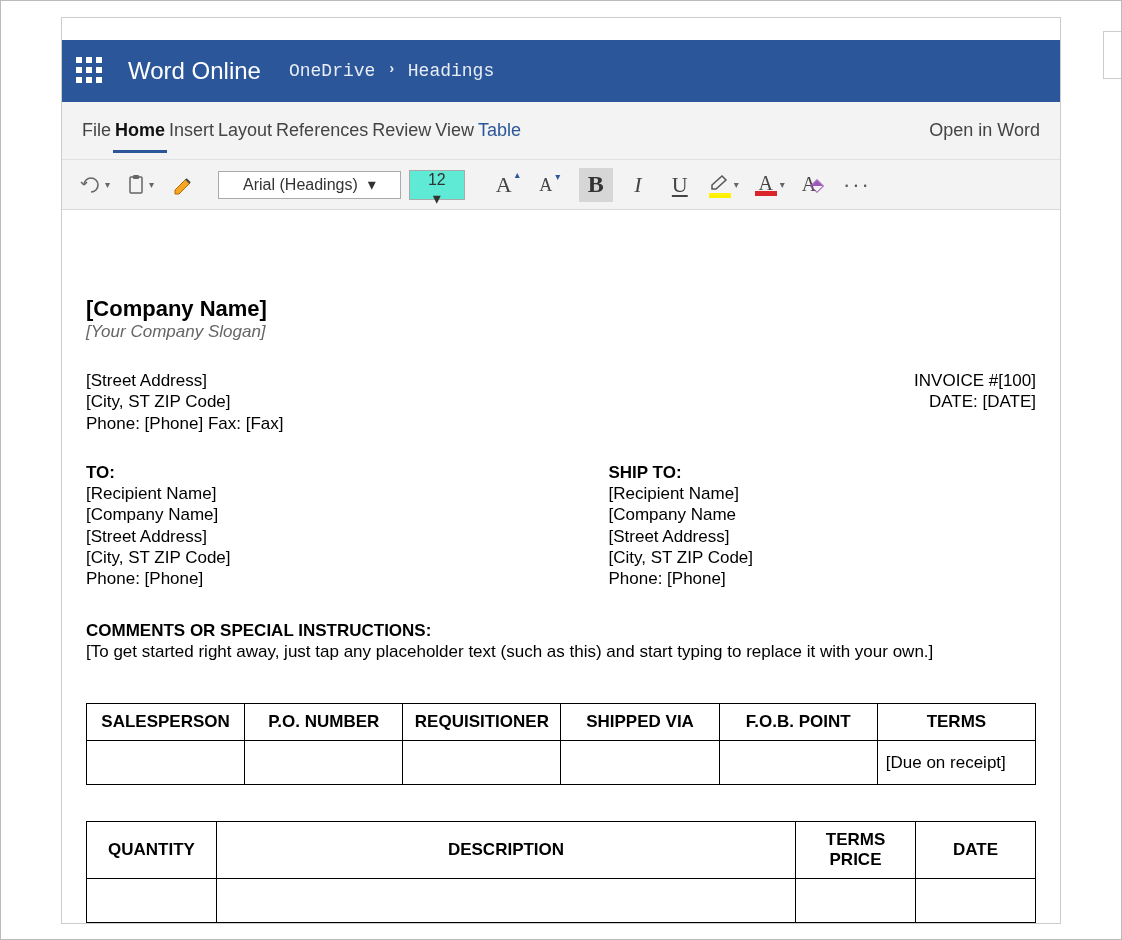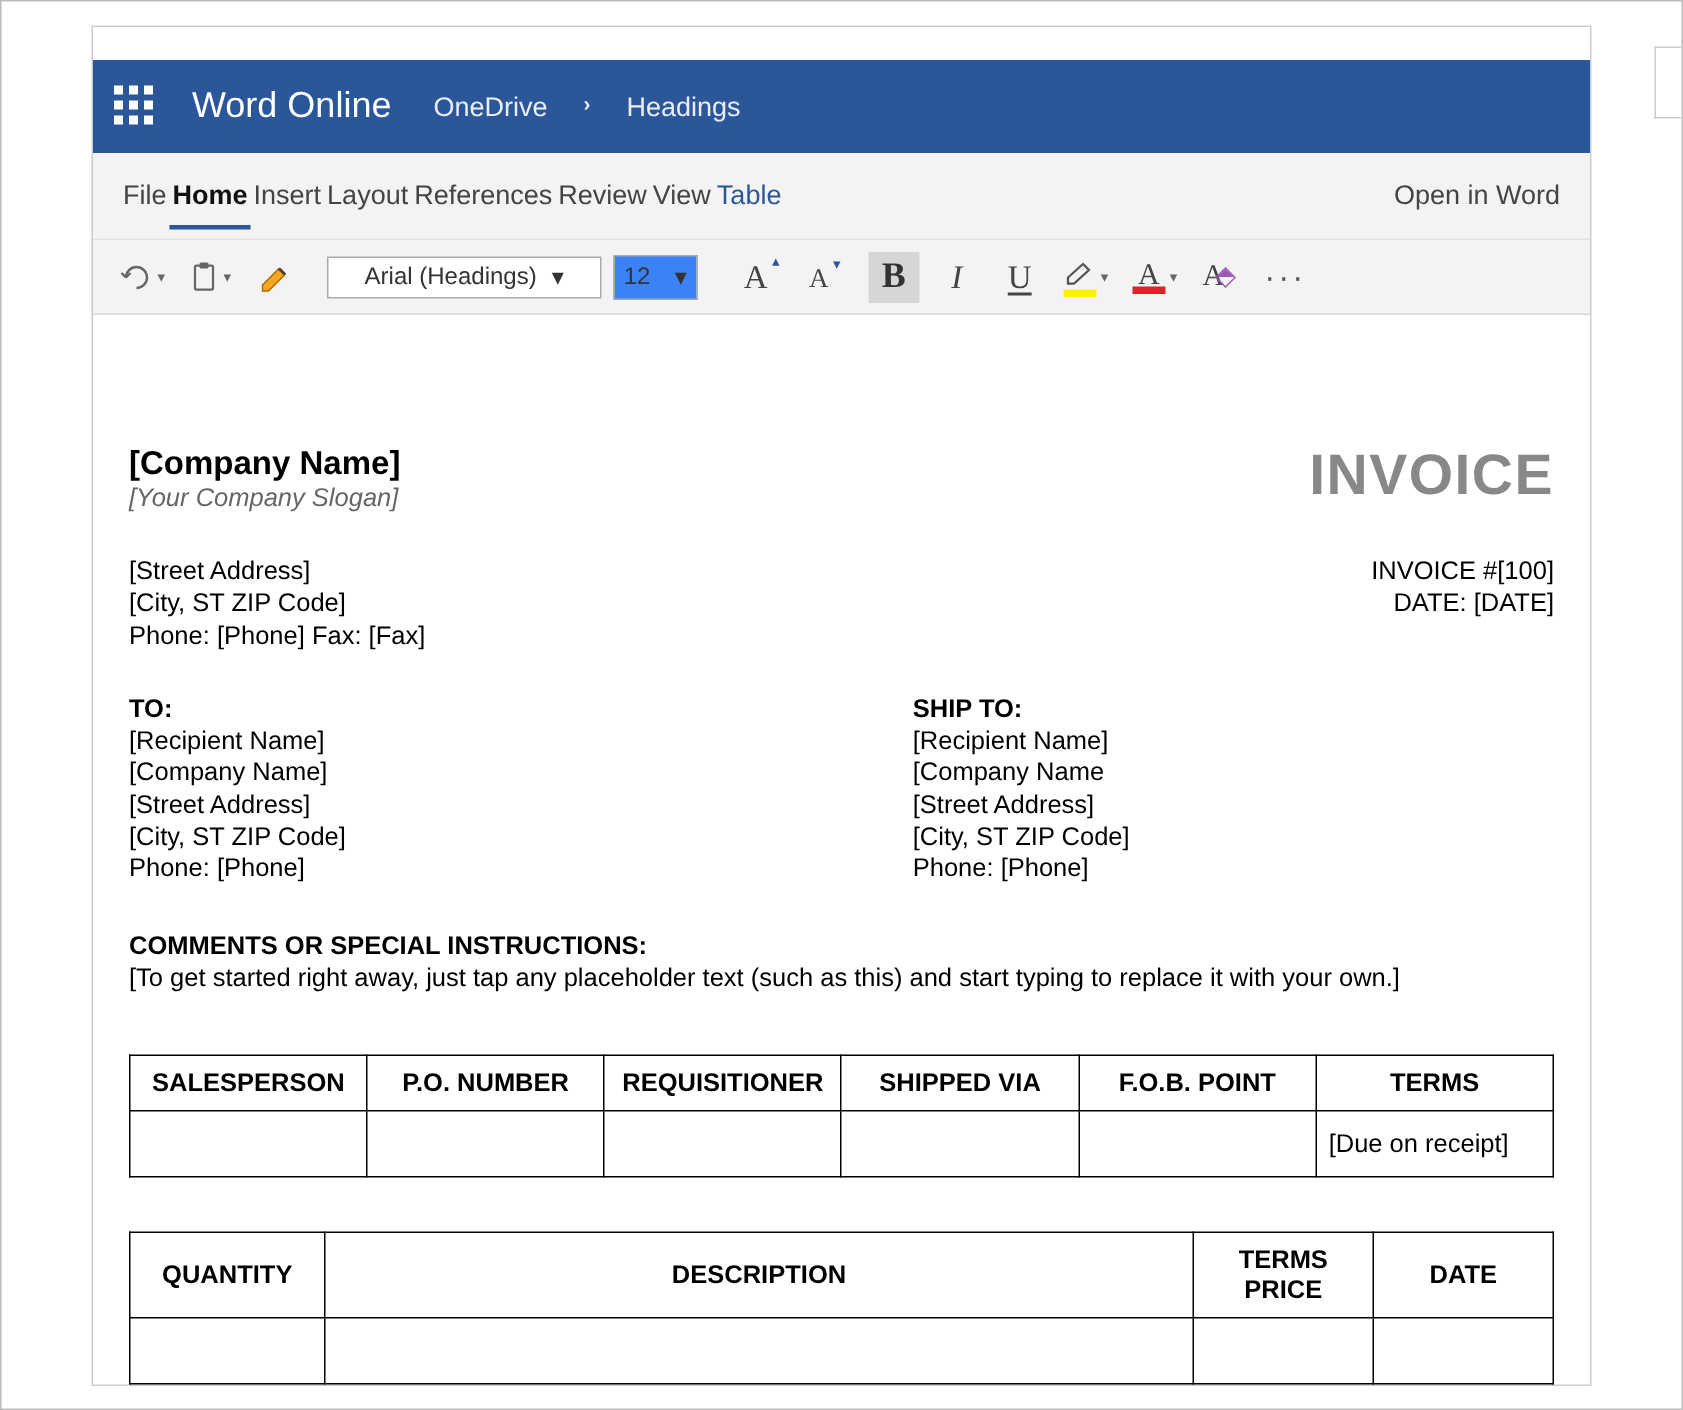--- a/index.html
+++ b/index.html
@@ -62,21 +62,22 @@
   .app-title {
     font-size: 24px;
     font-weight: 400;
     color: #fff;
     margin-right: 28px;
   }
   .breadcrumb {
     font-size: 18px;
     color: #e8ecf5;
     display: flex;
-    gap: 24px;
+    gap: 12px;
+    font-family: Liberation Mono, monospace;
   }
   .breadcrumb-chevron {
     font-size: 14px;
     font-weight: bold;
   }
   .menubar {
     background: #f3f3f3;
     border-bottom: 1px solid #e0e0e0;
     display: flex;
     align-items: center;
@@ -141,28 +142,29 @@
     height: 28px;
     padding: 0 24px;
     font-size: 16px;
     display: flex;
     align-items: center;
     gap: 10px;
     margin-left: 10px;
   }
   .size-select {
     border: 1px solid #aaa;
-    background: #3b82f6;
+    background: #5eead4;
     height: 30px;
     width: 56px;
     padding: 0 6px;
     font-size: 16px;
     display: flex;
     align-items: center;
     justify-content: space-between;
+    flex-direction: column;
   }
   .letter-A {
     font-family: "Times New Roman", serif;
     font-size: 22px;
     color: #444;
     line-height: 1;
     position: relative;
   }
   .letter-A.small { font-size: 18px; }
   .corner-sup {
@@ -387,21 +389,20 @@
         <span class="more-dots">···</span>
       </div>
     </div>
 
     <div class="doc">
       <div class="row">
         <div>
           <div class="company-name">[Company Name]</div>
           <div class="slogan">[Your Company Slogan]</div>
         </div>
-        <div class="invoice-title">INVOICE</div>
       </div>
 
       <div class="row block">
         <div class="addr-block">
           <div>[Street Address]</div>
           <div>[City, ST ZIP Code]</div>
           <div>Phone: [Phone]  Fax: [Fax]</div>
         </div>
         <div class="right-align addr-block">
           <div>INVOICE #[100]</div>

